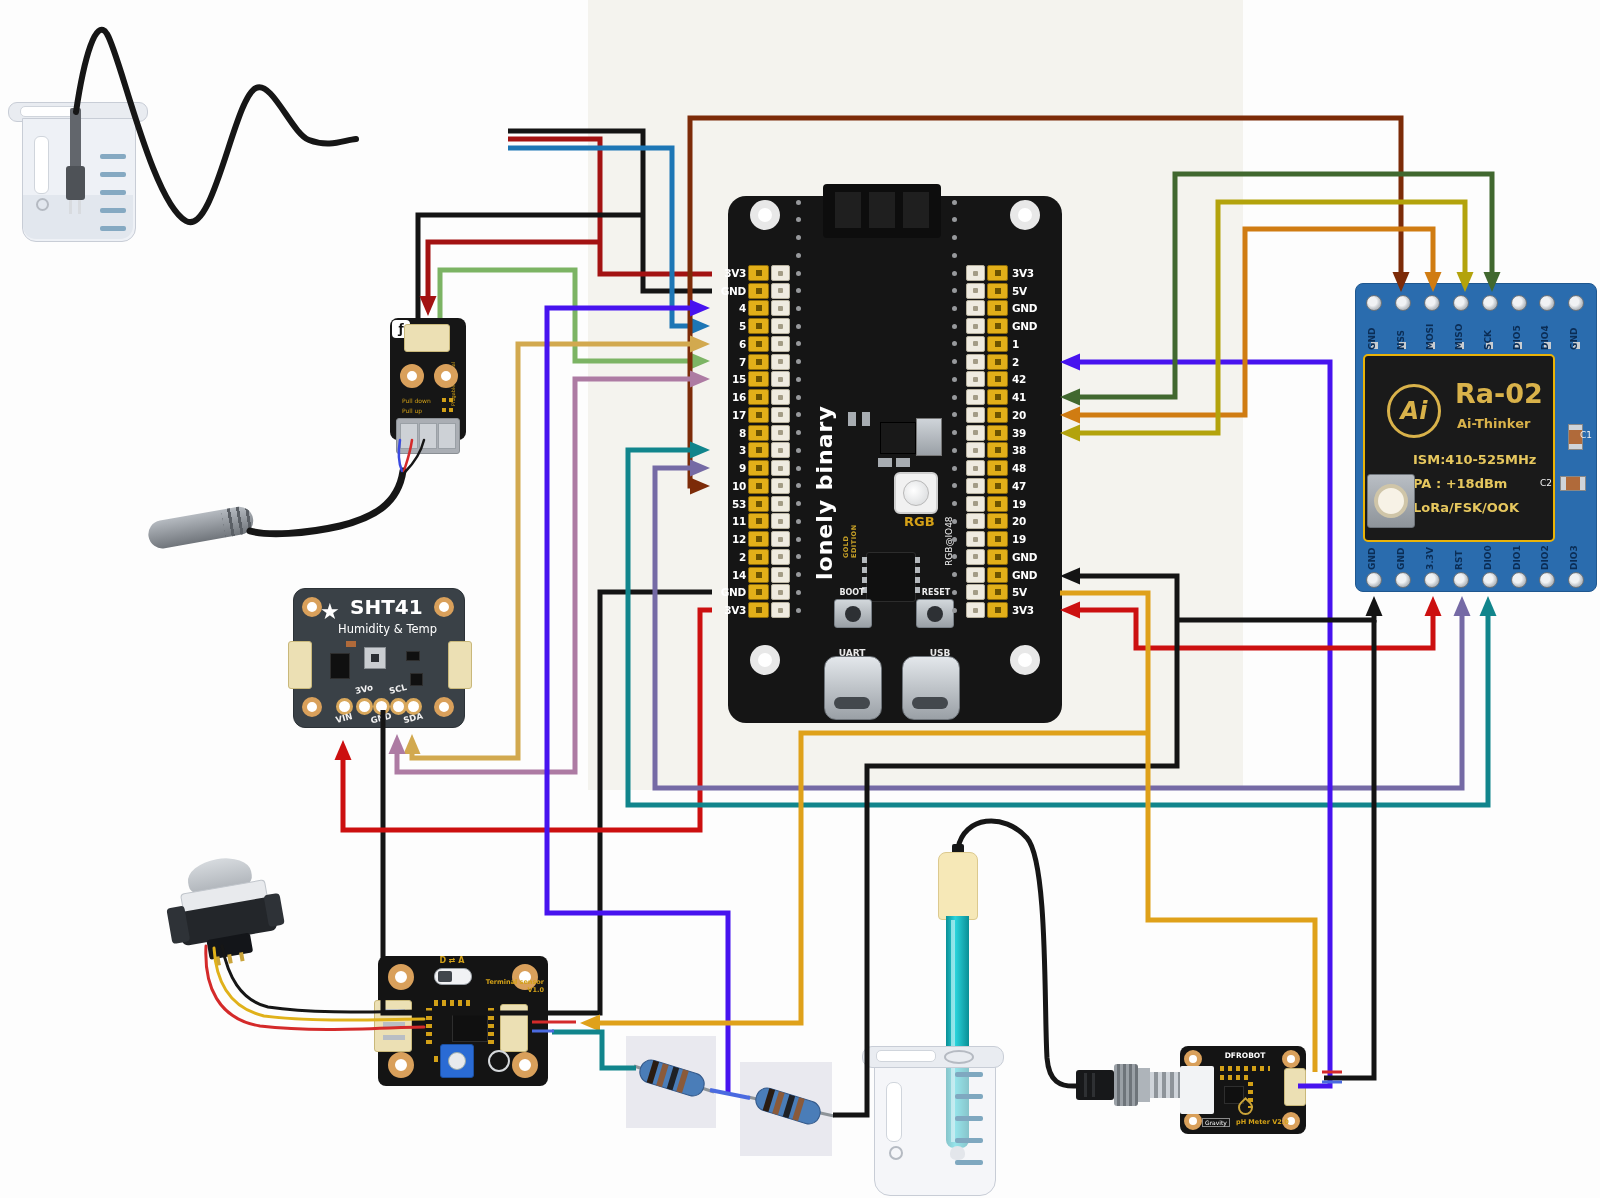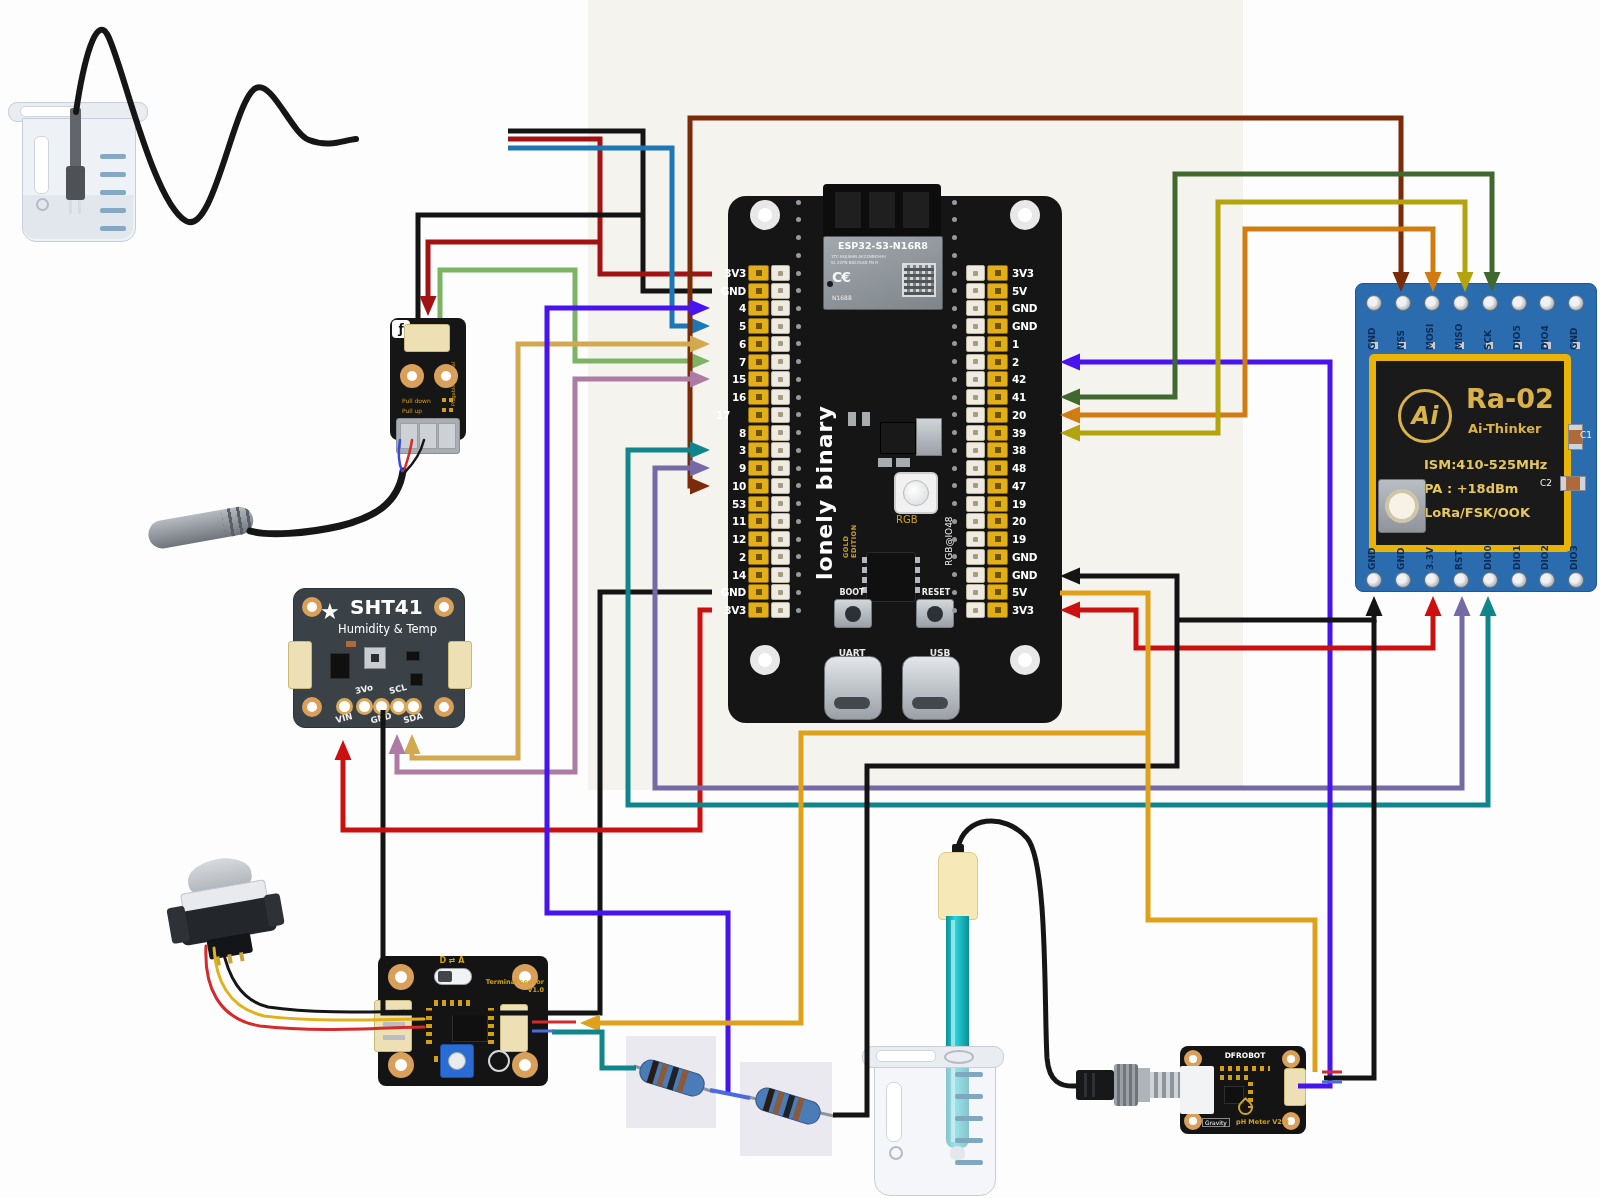--- a/index.html
+++ b/index.html
@@ -24,42 +24,42 @@
   .esp-ce{position:absolute;left:8px;top:32px;font-size:14px;font-weight:bold;color:#f4f4f4;letter-spacing:-1px}
   .esp-qr{position:absolute;right:6px;top:26px;width:30px;height:30px;border:2px solid #dcdcdc;
           background-image:repeating-linear-gradient(0deg,#50555a 0 3px,transparent 3px 6px),repeating-linear-gradient(90deg,#d6d6d6 0 3px,#7a7f84 3px 6px)}
   .esp-mcode{position:absolute;left:8px;top:57px;font-size:6px;color:#ededed}
   .esp-dot{position:absolute;left:3px;top:44px;width:6px;height:6px;border-radius:50%;background:#1a1a1a}
   .esp-brand{position:absolute;left:84px;top:192px;height:192px;font-size:22px;font-weight:bold;color:#fff;letter-spacing:1px}
   .esp-edition{position:absolute;left:114px;top:306px;height:56px;font-size:6.5px;font-weight:bold;color:#c9a227;letter-spacing:.5px}
   .esp-rgbio{position:absolute;left:216px;top:280px;height:90px;font-size:9px;color:#f0f0f0}
   .esp-rgb{position:absolute;left:166px;top:276px;width:40px;height:38px;background:#f1f1f1;border:2px solid #cfcfcf;border-radius:6px}
   .esp-rgb::after{content:"";position:absolute;inset:0;margin:auto;width:24px;height:24px;border-radius:50%;background:radial-gradient(circle at 40% 40%,#ffffff,#d4d6d8);border:1px solid #b8b8b8}
-  .esp-rgblabel{position:absolute;left:168px;top:318px;font-size:10px;font-weight:normal;color:#d4a017}
+  .esp-rgblabel{position:absolute;left:176px;top:318px;font-size:13px;font-weight:bold;color:#d4a017}
   .esp-ic{position:absolute;left:138px;top:356px;width:48px;height:48px;background:#101010;border:1px solid #2c2c2c;border-radius:3px}
   .esp-ic i{position:absolute;width:5px;height:40px;top:4px;background:repeating-linear-gradient(180deg,#b5b9bd 0 6px,transparent 6px 10px)}
   .esp-btnlbl{position:absolute;width:48px;text-align:center;font-size:8px;font-weight:bold;color:#ececec}
   .esp-btn{position:absolute;width:36px;height:27px;background:linear-gradient(180deg,#d2d7db,#9aa0a6);border:1px solid #798087;border-radius:3px}
   .esp-btn::after{content:"";position:absolute;inset:0;margin:auto;width:16px;height:16px;border-radius:50%;background:#2d3034}
   .esp-portlbl{position:absolute;width:44px;text-align:center;font-size:9px;font-weight:bold;color:#e8e8e8}
   .usbc{position:absolute;width:56px;height:62px;background:linear-gradient(180deg,#e3e7eb,#9aa0a6);border:1px solid #6e747a;border-radius:12px}
   .usbc::after{content:"";position:absolute;left:9px;top:40px;width:36px;height:12px;border-radius:6px;background:#43484d}
   .reg-b{position:absolute;background:#191919;border:1px solid #000}
   .reg-s{position:absolute;background:linear-gradient(180deg,#cfd4d9,#9aa0a6);border:1px solid #777}
   .cap-s{position:absolute;background:#a7acb1}
   .pinlbl{position:absolute;height:14px;line-height:14px;font-size:10.5px;font-weight:bold;color:#fff;letter-spacing:-.3px}
   .hcell{position:absolute;width:21px;height:16px;background:#e2af19;border:1px solid #8f6c08;border-radius:2px;box-sizing:border-box}
   .hcell::after{content:"";position:absolute;inset:0;margin:auto;width:6px;height:6px;background:#6e5400}
   .hcell.w{width:19px;background:#efebe0;border-color:#b8b2a0}
   .hcell.w::after{width:5px;height:5px;background:#a39c86;border-radius:1px}
   .sdot{position:absolute;width:5px;height:5px;border-radius:50%;background:#97999c}
 
   
   .board-ra02{left:1355px;top:283px;width:240px;height:307px;background:#2a6cae;border:1px solid #1f578f;border-radius:8px}
-  .ra-shield{position:absolute;left:13px;top:70px;width:188px;height:184px;background:#1a1a1a;border:7px solid #eab308;border-radius:5px}
+  .ra-shield{position:absolute;left:7px;top:70px;width:188px;height:184px;background:#1a1a1a;border:2px solid #eab308;border-radius:5px}
   .ra-logo{position:absolute;left:22px;top:28px;width:54px;height:54px;border:3px solid #d9b24a;border-radius:50%;color:#d9b24a;
            font-size:24px;font-weight:bold;font-style:italic;display:flex;align-items:center;justify-content:center;box-sizing:border-box}
   .ra-model{position:absolute;left:90px;top:22px;font-size:27px;font-weight:bold;color:#d9b24a}
   .ra-brand{position:absolute;left:92px;top:60px;font-size:13px;font-weight:bold;color:#d9b24a}
   .ra-spec{position:absolute;left:48px;width:140px;font-size:13px;font-weight:bold;color:#e6c75e;white-space:nowrap}
   .ra-ipex{position:absolute;left:2px;top:118px;width:46px;height:52px;background:linear-gradient(180deg,#b9bec4,#8e949a);border:1px solid #6e747a;border-radius:3px}
   .ra-ipex::after{content:"";position:absolute;inset:0;margin:auto;width:26px;height:26px;border-radius:50%;background:#f7f2e6;border:4px solid #cfc5a8}
   .rpad{position:absolute;width:16px;height:16px;border-radius:50%;border:1px solid #6e747a;
         background:radial-gradient(circle at 40% 40%,#f0f2f4 0 35%,#c2c7cc 60%,#8f959b);box-sizing:border-box}
   .rlbl{position:absolute;width:14px;writing-mode:vertical-rl;transform:rotate(180deg);font-size:9px;font-weight:bold;color:#0b2d55;text-align:left}
@@ -280,29 +280,20 @@
     <div class="esp-hole" style="left:22px;top:4px"></div>
     <div class="esp-hole" style="left:282px;top:4px"></div>
     <div class="esp-hole" style="left:22px;top:449px"></div>
     <div class="esp-hole" style="left:282px;top:449px"></div>
     <div class="esp-module">
       <div class="esp-antenna">
           <span style="left:12px"></span>
           <span style="left:46px"></span>
           <span style="left:80px"></span>
         </div>
-      <div class="esp-shield">
-        <div class="esp-mlabel">ESP32-S3-N16R8</div>
-        <div class="esp-mline" style="top:17px">1TC SSJU6SN AK22NBK9HH</div>
-        <div class="esp-mline" style="top:23px">SL 22FN-B8229AN FN R</div>
-        <div class="esp-ce">C€</div>
-        <div class="esp-qr"></div>
-        <div class="esp-mcode">N1688</div>
-        <div class="esp-dot"></div>
-      </div>
     </div>
     <div class="esp-brand vtext">lonely binary</div>
     <div class="esp-edition vtext">GOLD EDITION</div>
     <div class="cap-s" style="left:120px;top:216px;width:8px;height:14px"></div>
     <div class="cap-s" style="left:134px;top:216px;width:8px;height:14px"></div>
     <div class="reg-b" style="left:152px;top:226px;width:34px;height:30px"></div>
     <div class="reg-s" style="left:188px;top:222px;width:24px;height:36px"></div>
     <div class="cap-s" style="left:150px;top:262px;width:14px;height:9px"></div>
     <div class="cap-s" style="left:168px;top:262px;width:14px;height:9px"></div>
     <div class="esp-rgb"></div>
@@ -338,21 +329,21 @@
         <div class="hcell w" style="left: 43px; top: 139.96px;"></div>
         <div class="pinlbl" style="left: -12px; top: 158.7px; width: 30px; text-align: right;">7</div>
         <div class="hcell" style="left: 20px; top: 157.7px;"></div>
         <div class="hcell w" style="left: 43px; top: 157.7px;"></div>
         <div class="pinlbl" style="left: -12px; top: 176.44px; width: 30px; text-align: right;">15</div>
         <div class="hcell" style="left: 20px; top: 175.44px;"></div>
         <div class="hcell w" style="left: 43px; top: 175.44px;"></div>
         <div class="pinlbl" style="left: -12px; top: 194.18px; width: 30px; text-align: right;">16</div>
         <div class="hcell" style="left: 20px; top: 193.18px;"></div>
         <div class="hcell w" style="left: 43px; top: 193.18px;"></div>
-        <div class="pinlbl" style="left: -12px; top: 211.92px; width: 30px; ">17</div>
+        <div class="pinlbl" style="left: -12px; top: 211.92px; width: 30px; text-align: right;">17</div>
         <div class="hcell" style="left: 20px; top: 210.92px;"></div>
         <div class="hcell w" style="left: 43px; top: 210.92px;"></div>
         <div class="pinlbl" style="left: -12px; top: 229.66px; width: 30px; text-align: right;">8</div>
         <div class="hcell" style="left: 20px; top: 228.66px;"></div>
         <div class="hcell w" style="left: 43px; top: 228.66px;"></div>
         <div class="pinlbl" style="left: -12px; top: 247.4px; width: 30px; text-align: right;">3</div>
         <div class="hcell" style="left: 20px; top: 246.4px;"></div>
         <div class="hcell w" style="left: 43px; top: 246.4px;"></div>
         <div class="pinlbl" style="left: -12px; top: 265.14px; width: 30px; text-align: right;">9</div>
         <div class="hcell" style="left: 20px; top: 264.14px;"></div>

